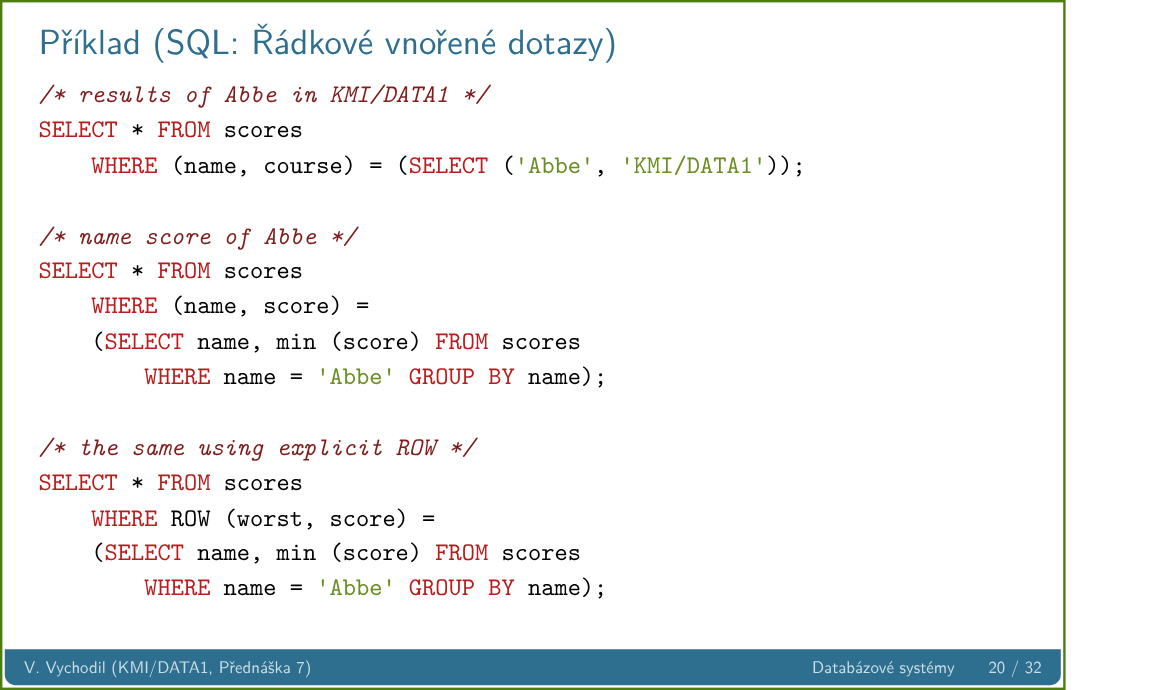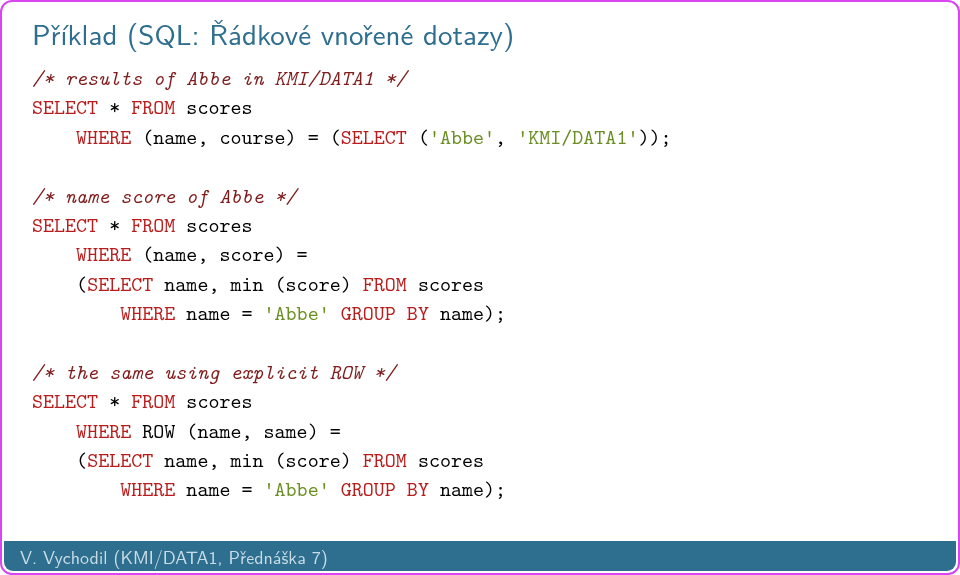--- a/index.html
+++ b/index.html
@@ -6,25 +6,25 @@
     margin: 0;
     padding: 0;
     width: 960px;
     height: 575px;
     background: #fff;
     font-family: "Latin Modern Sans", "Computer Modern Sans", "DejaVu Sans", sans-serif;
     overflow: hidden;
   }
   .slide {
     position: relative;
-    width: 960px;
+    width: 888px;
     height: 575px;
     box-sizing: border-box;
-    border: 2px solid #d946ef;
-    border-radius: 12px;
+    border: 2px solid #4d7c0f;
+    border-radius: 0;
     background: #fff;
   }
   .content {
     padding: 10px 30px 0 30px;
     box-sizing: border-box;
     height: 535px;
     overflow: hidden;
   }
   .title {
     font-size: 29px;
@@ -42,21 +42,21 @@
   
   .c  { color: #7f1d1d; font-style: italic; } 
   .kw { color: #b91c1c; }                      
   .s  { color: #6b8e23; }                      
   .footer {
     position: absolute;
     left: 2px; right: 2px; bottom: 2px;
     height: 30px;
     background: #2e6e8e;
     color: #c9dde7;
-    font-size: 18px;
+    font-size: 14px;
     border-bottom-left-radius: 9px;
     border-bottom-right-radius: 9px;
     display: flex;
     align-items: center;
     justify-content: space-between;
     padding: 0 16px;
     box-sizing: border-box;
   }
   .footer-center { position: absolute; left: 0; right: 0; text-align: center; }
   .footer-left, .footer-right { position: relative; z-index: 1; }
@@ -73,21 +73,24 @@
 <span class="kw">    WHERE</span><span> (name, course) = (</span><span class="kw">SELECT</span><span> (</span><span class="s">'Abbe'</span><span>, </span><span class="s">'KMI/DATA1'</span><span>));</span>
 
 <span class="c">/* name score of Abbe */</span>
 <span class="kw">SELECT</span><span> * </span><span class="kw">FROM</span><span> scores</span>
 <span class="kw">    WHERE</span><span> (name, score) =</span>
 <span>    (</span><span class="kw">SELECT</span><span> name, min (score) </span><span class="kw">FROM</span><span> scores</span>
 <span class="kw">        WHERE</span><span> name = </span><span class="s">'Abbe'</span><span> </span><span class="kw">GROUP BY</span><span> name);</span>
 
 <span class="c">/* the same using explicit ROW */</span>
 <span class="kw">SELECT</span><span> * </span><span class="kw">FROM</span><span> scores</span>
-<span class="kw">    WHERE</span><span> ROW (name, same) =</span>
+<span class="kw">    WHERE</span><span> ROW (worst, score) =</span>
 <span>    (</span><span class="kw">SELECT</span><span> name, min (score) </span><span class="kw">FROM</span><span> scores</span>
 <span class="kw">        WHERE</span><span> name = </span><span class="s">'Abbe'</span><span> </span><span class="kw">GROUP BY</span><span> name);</span></div>
   </div>
 
   <div class="footer">
     <span class="footer-left">V. Vychodil (KMI/DATA1, Přednáška 7)</span>
+    <span class="footer-right">
+      <span>Databázové systémy</span>&nbsp;&nbsp;&nbsp;&nbsp;<span>20 / 32</span>
+    </span>
   </div>
 </div>
 
 </body></html>

